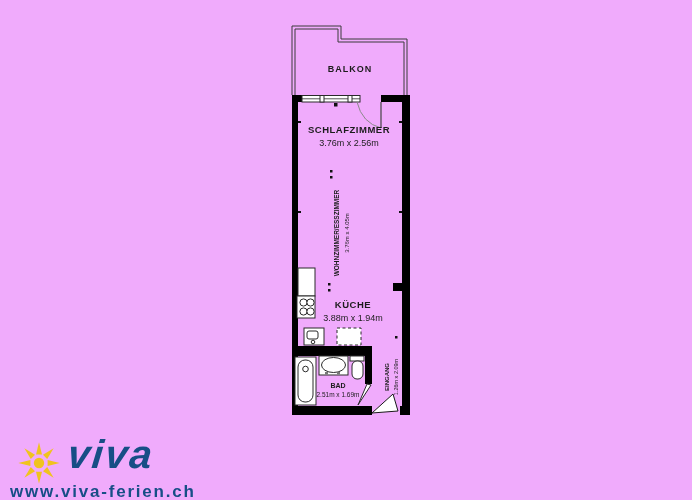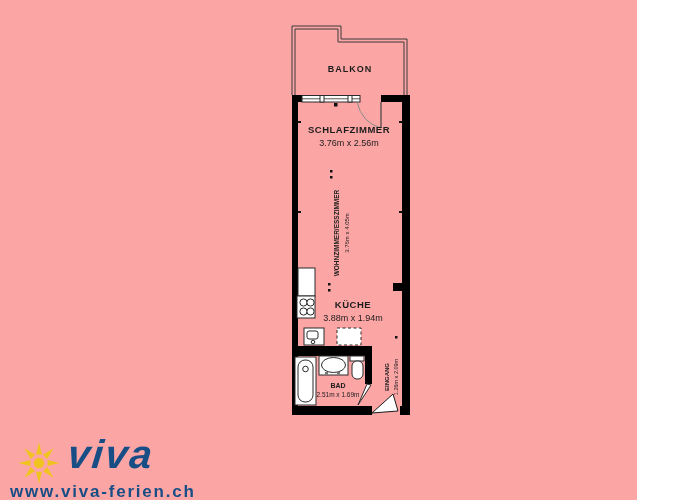--- a/index.html
+++ b/index.html
@@ -1,16 +1,16 @@
 <!DOCTYPE html>
 <html><head>
 <meta charset="utf-8">
 <style>
   html,body{margin:0;padding:0;background:#fff;}
-  .stage{position:relative;width:637px;height:500px;background:#fca5a5;overflow:hidden;
+  .stage{position:relative;width:692px;height:500px;background:#f0abfc;overflow:hidden;
          font-family:"Liberation Sans",sans-serif;}
   svg{position:absolute;left:0;top:0;}
   .room-label{font-family:"Liberation Sans",sans-serif;font-weight:bold;fill:#1c1c1c;}
   .room-dims{font-family:"Liberation Sans",sans-serif;fill:#1c1c1c;}
   .logo{position:absolute;left:12px;top:438px;width:220px;height:60px;}
   .logo-sun{position:absolute;left:4px;top:2px;width:46px;height:46px;}
   .logo-word{position:absolute;left:56px;top:-6px;font-size:40px;font-weight:bold;
              font-style:italic;color:#174e86;letter-spacing:2px;transform:skewX(-6deg);}
   .logo-url{position:absolute;left:-2px;top:44px;font-size:17px;font-weight:bold;
             color:#174e86;letter-spacing:1.8px;white-space:nowrap;}

